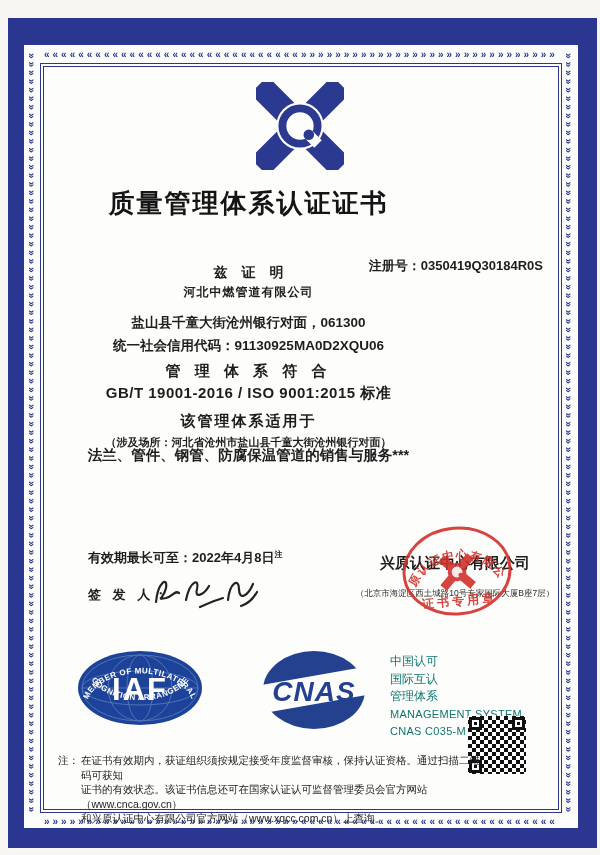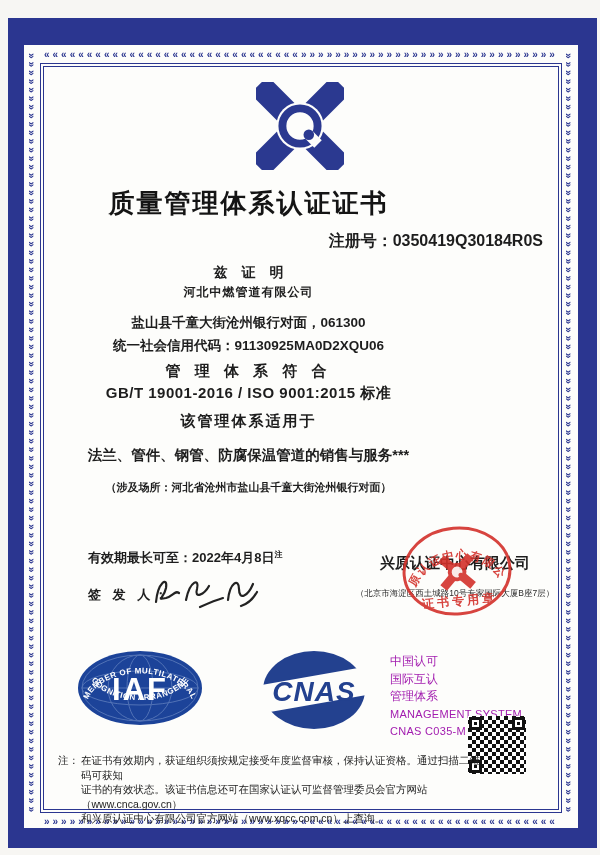--- a/index.html
+++ b/index.html
@@ -22,42 +22,42 @@
   .chev-h span:last-child{text-align:right;}
   .chev-top{top:49px;}
   .chev-bottom{top:816px;}
   .chev-v{width:760px;height:11px;transform:rotate(90deg);transform-origin:0 0;}
   .chev-v-left{left:37px;top:53px;}
   .chev-v-right{left:574px;top:53px;}
   
   .abs{position:absolute;}
   .ctr{left:0;width:497px;text-align:center;}
   .title{top:186px;font-size:26px;font-weight:bold;letter-spacing:2px;color:#141414;}
-  .reg{top:231px;right:57px;font-size:16px;font-weight:bold;margin-left:12px;}
+  .reg{top:257px;right:57px;font-size:13px;font-weight:bold;margin-left:12px;}
   .certify{top:264px;font-size:14px;font-weight:600;}
   .company{top:284px;font-size:12px;font-weight:bold;letter-spacing:1px;}
   .addr{top:314px;font-size:13.5px;font-weight:600;}
   .credit{top:337px;font-size:13.5px;font-weight:600;}
   .conform{top:362px;font-size:15px;font-weight:600;letter-spacing:5px;}
   .standard{top:384px;font-size:15px;font-weight:bold;letter-spacing:0.5px;}
   .scope-intro{top:412px;font-size:15px;font-weight:600;letter-spacing:2px;}
   .scope{top:434px;font-size:14.5px;font-weight:bold;margin-top:12px;}
-  .site{top:480px;font-size:11px;font-weight:bold;}
+  .site{top:435px;font-size:11px;font-weight:bold;}
   .issue1{left:88px;top:527px;font-size:13px;font-weight:bold;}
   .issue2{left:88px;top:549px;font-size:13px;font-weight:bold;}
   .issue2 .sup{font-size:8px;vertical-align:super;}
   .signer{left:88px;top:586px;font-size:13px;font-weight:bold;letter-spacing:4px;}
   .cbname{left:375px;top:554px;width:160px;text-align:center;font-size:15px;font-weight:bold;white-space:nowrap;}
   .cbaddr{left:355px;top:588px;width:200px;text-align:center;font-size:8.5px;color:#2a2a2a;white-space:nowrap;}
   
   .stamp{left:400px;top:524px;width:114px;height:94px;transform:rotate(-5deg);opacity:0.9;}
   
   .iaf{left:76px;top:650px;width:128px;height:76px;}
   .cnas{left:260px;top:648px;width:108px;height:84px;}
-  .accred{left:390px;top:653px;font-size:12px;line-height:17.5px;color:#a21caf;}
+  .accred{left:390px;top:653px;font-size:12px;line-height:17.5px;color:#0f766e;}
   .accred .en{font-size:11px;letter-spacing:0.3px;}
   
   .qr{left:468px;top:716px;width:58px;height:58px;background:#fff;
       background-image:
         linear-gradient(45deg,#111 25%,transparent 25%,transparent 75%,#111 75%),
         linear-gradient(45deg,#111 25%,transparent 25%,transparent 75%,#111 75%);
       background-size:8px 8px;background-position:0 0,4px 4px;}
   .qr .finder{position:absolute;width:13px;height:13px;border:3px solid #111;background:#fff;box-sizing:border-box;}
   .qr .finder::after{content:"";position:absolute;left:2px;top:2px;width:3px;height:3px;background:#111;}
   .qr .f-tl{left:1px;top:1px;} .qr .f-tr{right:1px;top:1px;} .qr .f-bl{left:1px;bottom:1px;}

